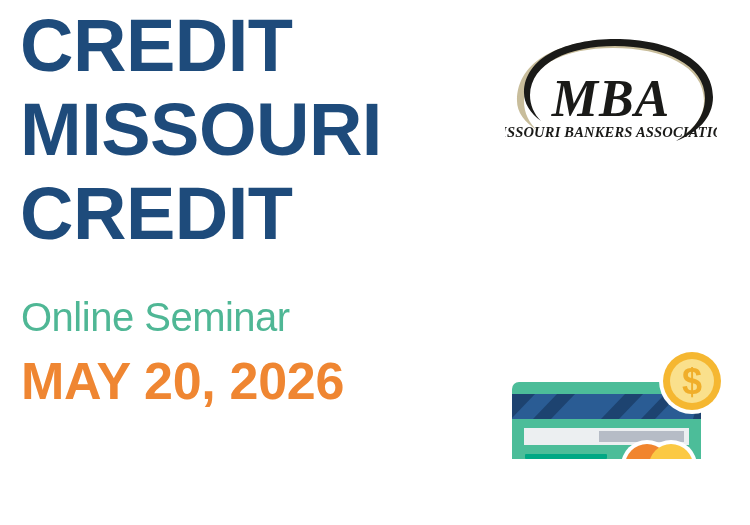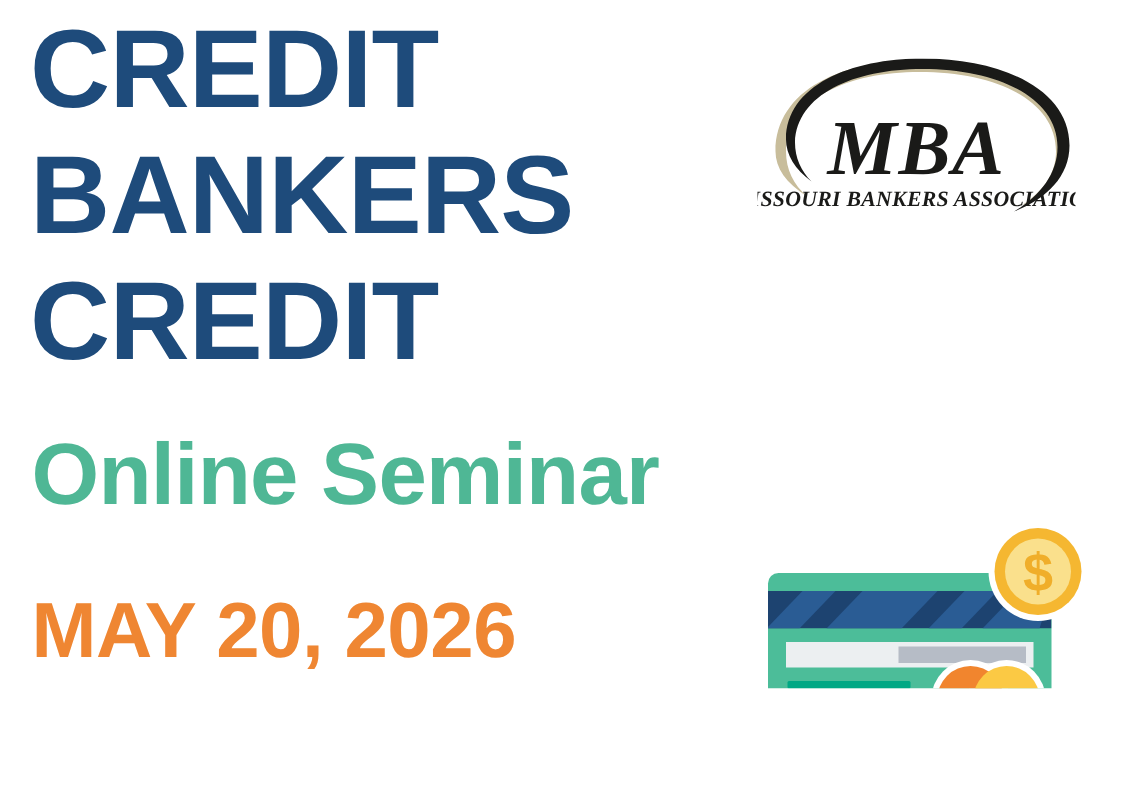--- a/index.html
+++ b/index.html
@@ -37,36 +37,35 @@
   }
 
   .subhead {
     position: absolute;
     left: 21px;
     top: 284px;
     width: 480px;
   }
   .seminar-line {
     font-family: "Liberation Sans", sans-serif;
-    font-weight: bold;
-    font-size: 58px;
+    font-weight: normal;
+    font-size: 40px;
     line-height: 66px;
     letter-spacing: -0.5px;
     color: #4fb795;
     white-space: nowrap;
   }
   .date-line, .time-line {
     font-family: "Liberation Sans", sans-serif;
     font-weight: bold;
     font-size: 52px;
     line-height: 62px;
     letter-spacing: -0.3px;
     color: #ef8632;
     white-space: nowrap;
-    margin-top: 40px;
   }
 
   
   .logo {
     position: absolute;
     left: 505px;
     top: 39px;
     width: 212px;
     height: 108px;
   }
@@ -82,21 +81,21 @@
   }
   .card-art svg { display: block; }
 </style>
 </head>
 <body>
 
 <div id="flyer">
 
   <div class="headline">
     <div class="title-line">CREDIT</div>
-    <div class="title-line">BANKERS</div>
+    <div class="title-line">MISSOURI</div>
     <div class="title-line">CREDIT</div>
   </div>
 
   <div class="subhead">
     <div class="seminar-line">Online Seminar</div>
     <div class="date-line">MAY 20, 2026</div>
   </div>
 
   <div class="logo">
     <svg width="212" height="108" viewBox="0 0 212 108" xmlns="http://www.w3.org/2000/svg">

